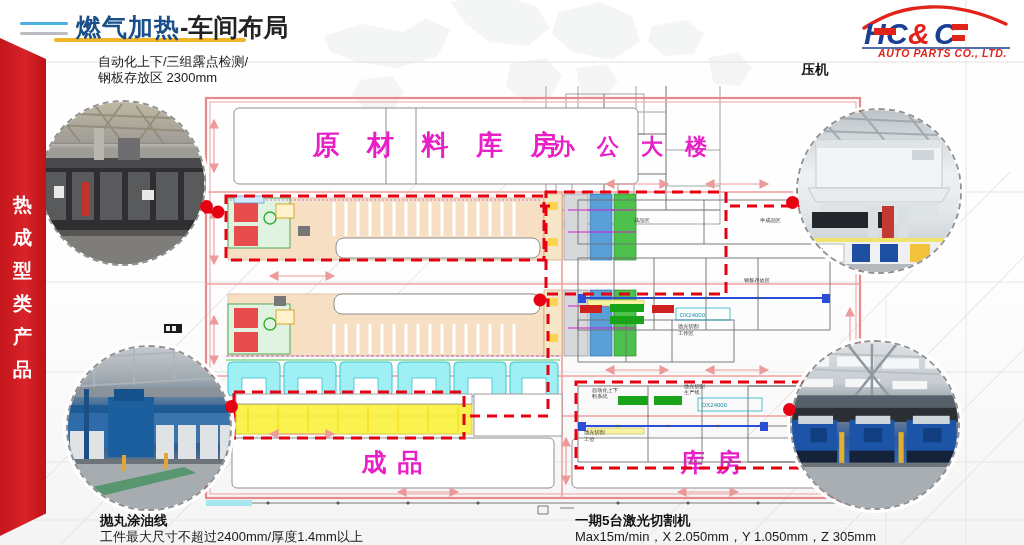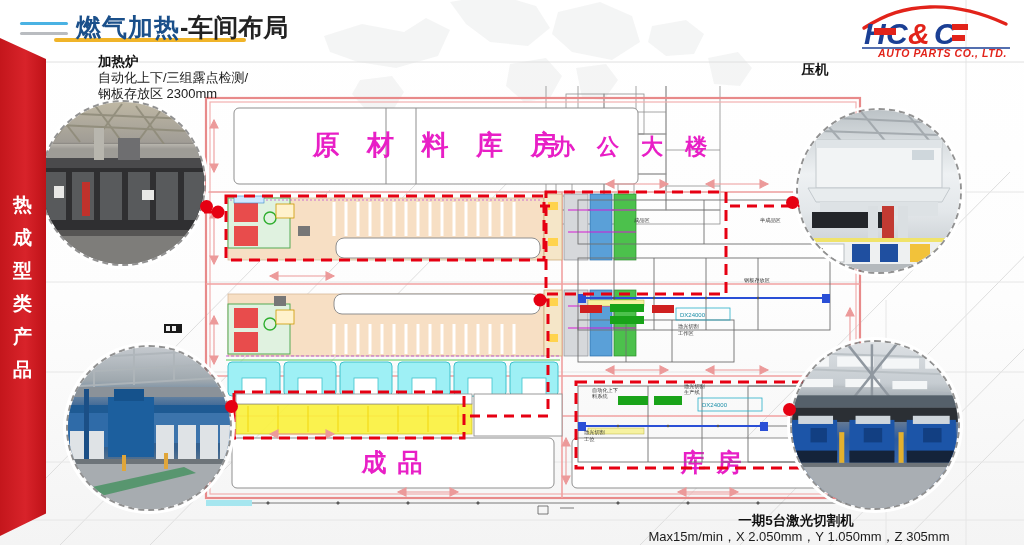--- a/index.html
+++ b/index.html
@@ -67,22 +67,22 @@
 
   
   .callout { position:absolute; z-index:26; line-height:1.22; }
   .callout .c-title { font-size:13.5px; font-weight:bold; color:#111; }
   .callout .c-body  { font-size:13px; color:#1b1b1b; }
 
   #callout-furnace { left:98px; top:54px; }
   #callout-press   { left:690px; top:62px; width:250px; text-align:center; }
   #callout-blast   { left:100px; top:513px; }
   #callout-laser   { left:575px; top:513px; width:448px; text-align:center; }
-  #callout-laser .c-title { text-align:center; padding-right:6px; }
-  #callout-laser .c-body  { text-align:center; }
+  #callout-laser .c-title { text-align:left; padding-right:6px; }
+  #callout-laser .c-body  { text-align:left; }
 
   
   #plan { position:absolute; left:148px; top:86px; width:740px; height:430px; z-index:10; }
 
   
   .photo {
     position:absolute; border-radius:50%;
     overflow:hidden; z-index:24;
     box-shadow:0 0 0 3px #ffffff;
     border:2px dashed rgba(110,110,110,.75);
@@ -193,29 +193,32 @@
       <text x="78" y="42" fill="#1b3f94">C</text>
     </g>
     <rect x="18" y="26" width="22" height="7" fill="#e2231a"></rect>
     <rect x="96" y="22" width="16" height="6" fill="#e2231a"></rect>
     <rect x="96" y="33" width="13" height="6" fill="#e2231a"></rect>
     <line x1="6" y1="46" x2="154" y2="46" stroke="#1b3f94" stroke-width="1.4"></line>
     <text x="22" y="55" fill="#e2231a" font-family="Liberation Sans, sans-serif" font-size="10.5" font-weight="bold" font-style="italic" letter-spacing="0.6">AUTO PARTS CO., LTD.</text>
   </svg>
 
   <div class="callout" id="callout-furnace">
-    <div class="c-title">加热炉</div>
     <div class="c-body">自动化上下/三组露点检测/</div>
     <div class="c-body">钢板存放区 2300mm</div>
   </div>
 
   <div class="callout" id="callout-press">
     <div class="c-title">压机</div>
   </div>
 
+  <div class="callout" id="callout-blast">
+    <div class="c-title">抛丸涂油线</div>
+    <div class="c-body">工件最大尺寸不超过2400mm/厚度1.4mm以上</div>
+  </div>
 
   <div class="callout" id="callout-laser">
     <div class="c-title">一期5台激光切割机</div>
     <div class="c-body">Max15m/min，X 2.050mm，Y 1.050mm，Z 305mm</div>
   </div>
 
   <svg id="plan" viewBox="0 0 740 430">
 
     <g stroke="#8f8f8f" stroke-width="0.8" fill="none">
       <rect x="398" y="-4" width="120" height="52"></rect>

